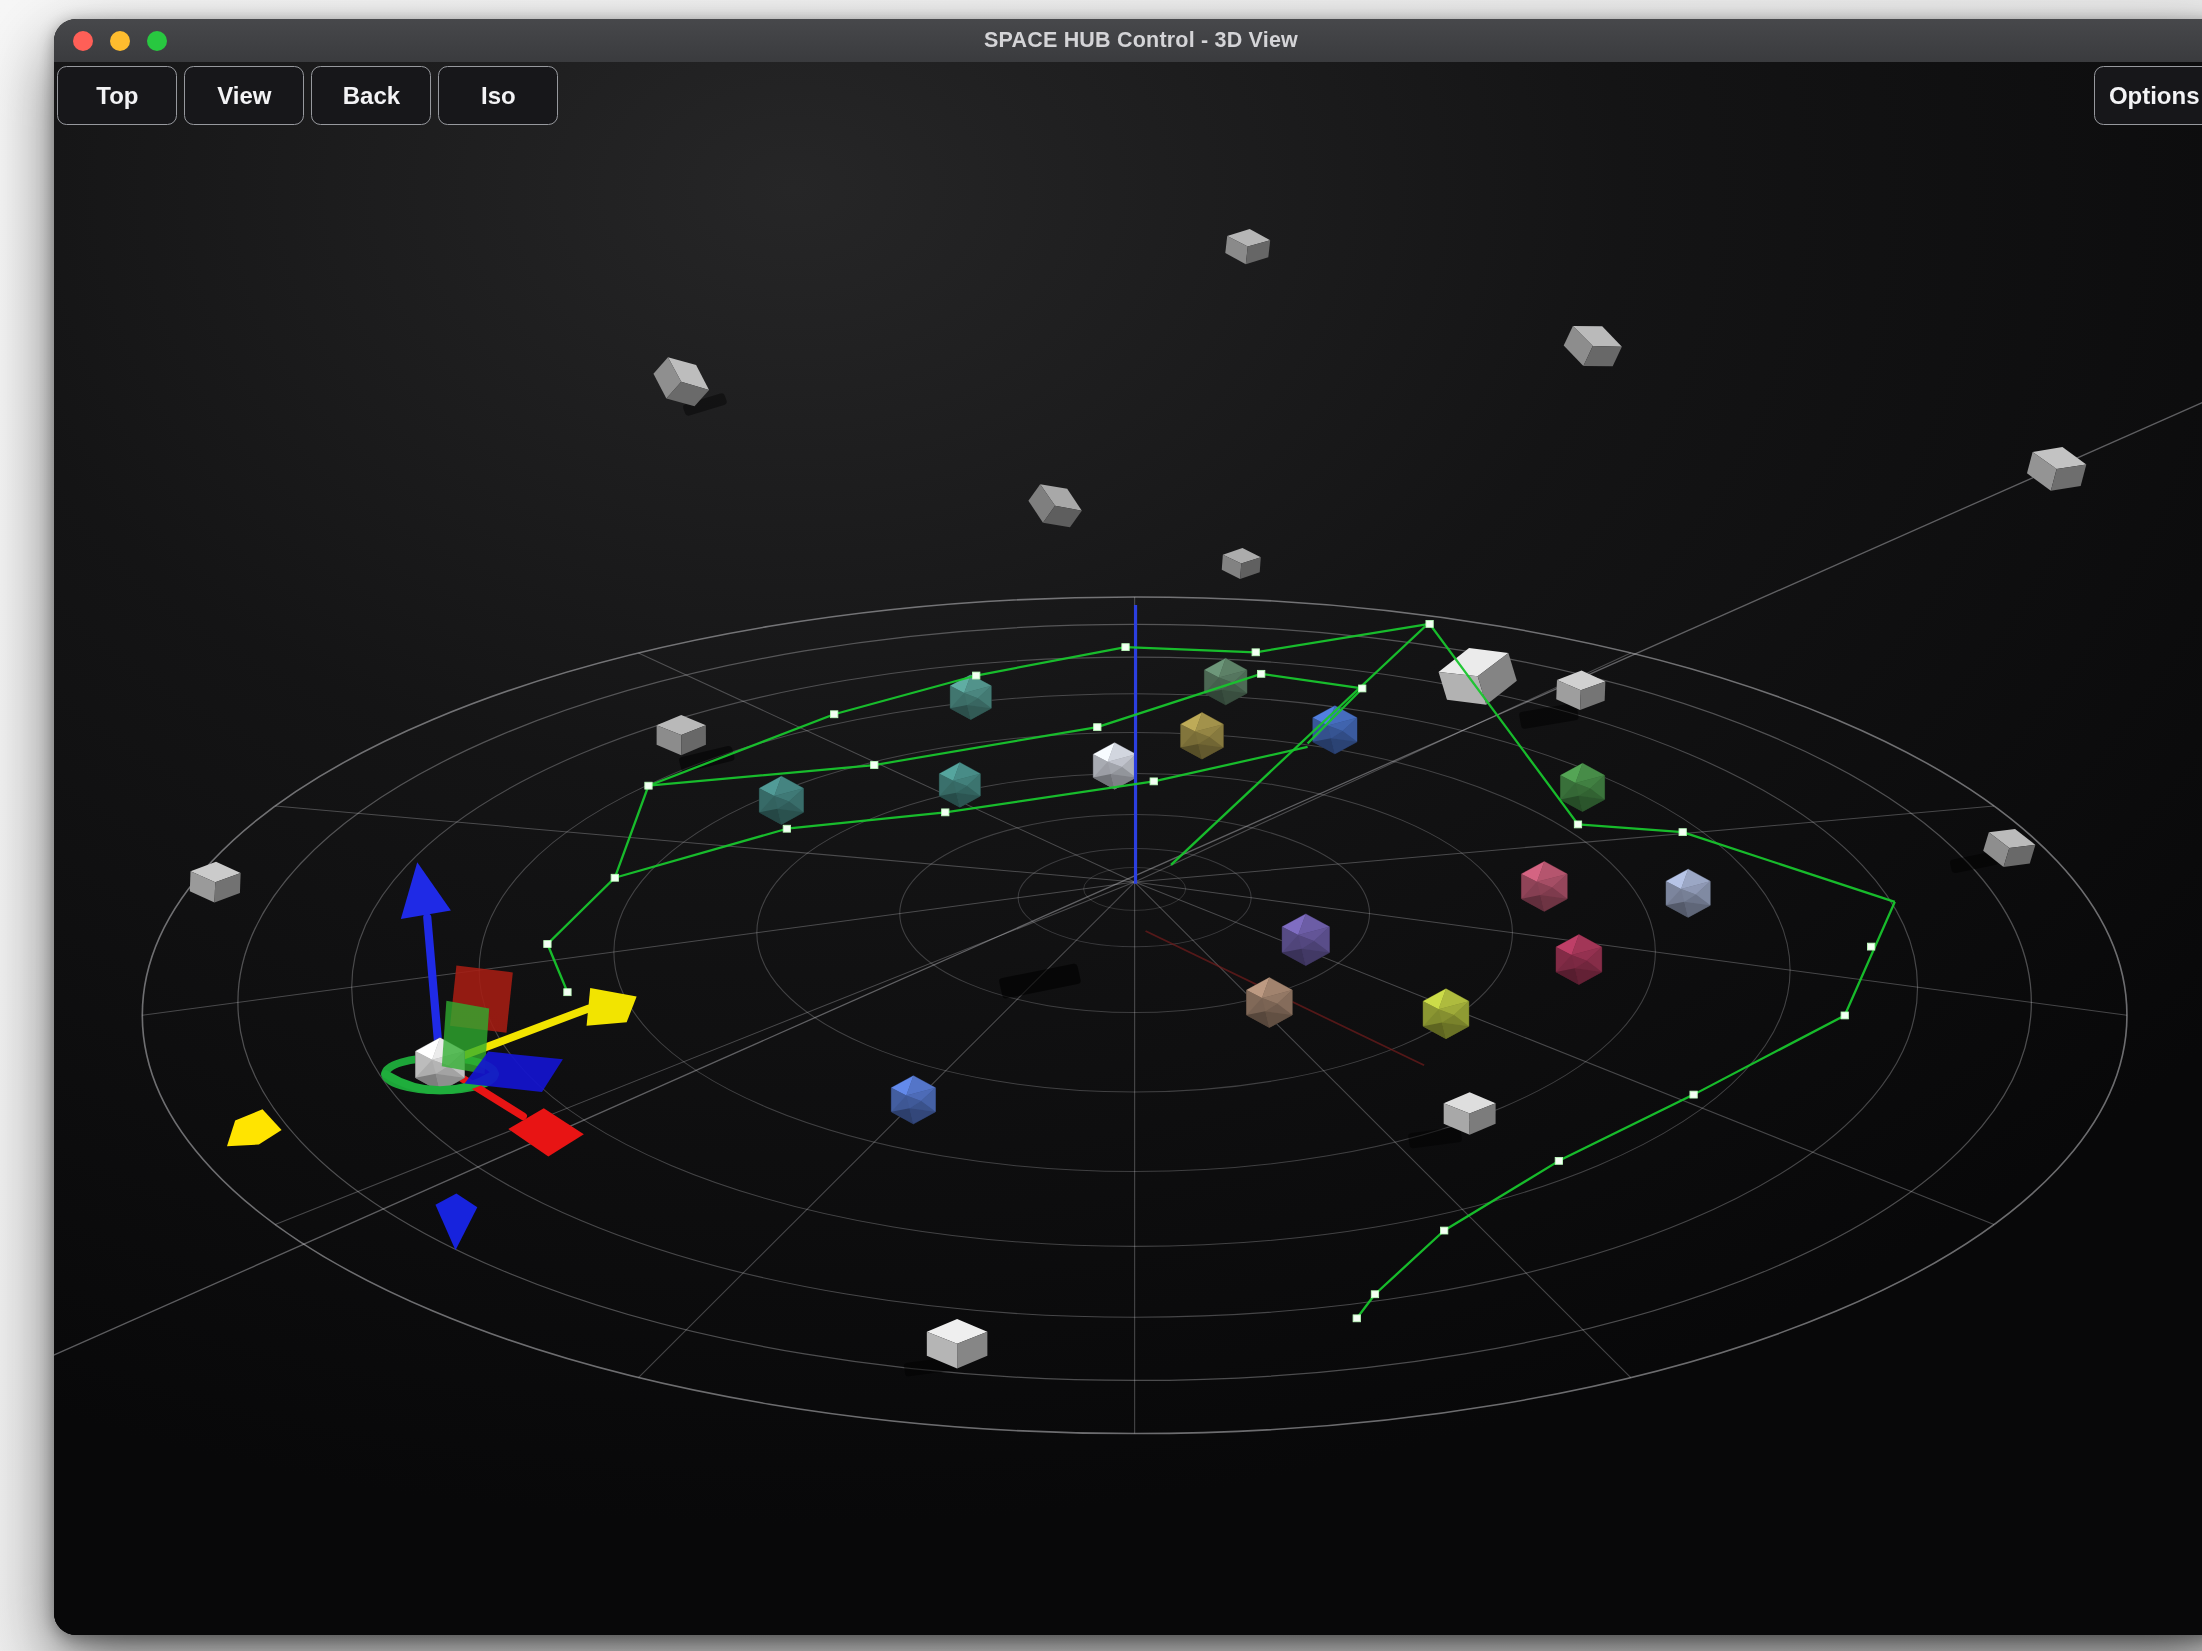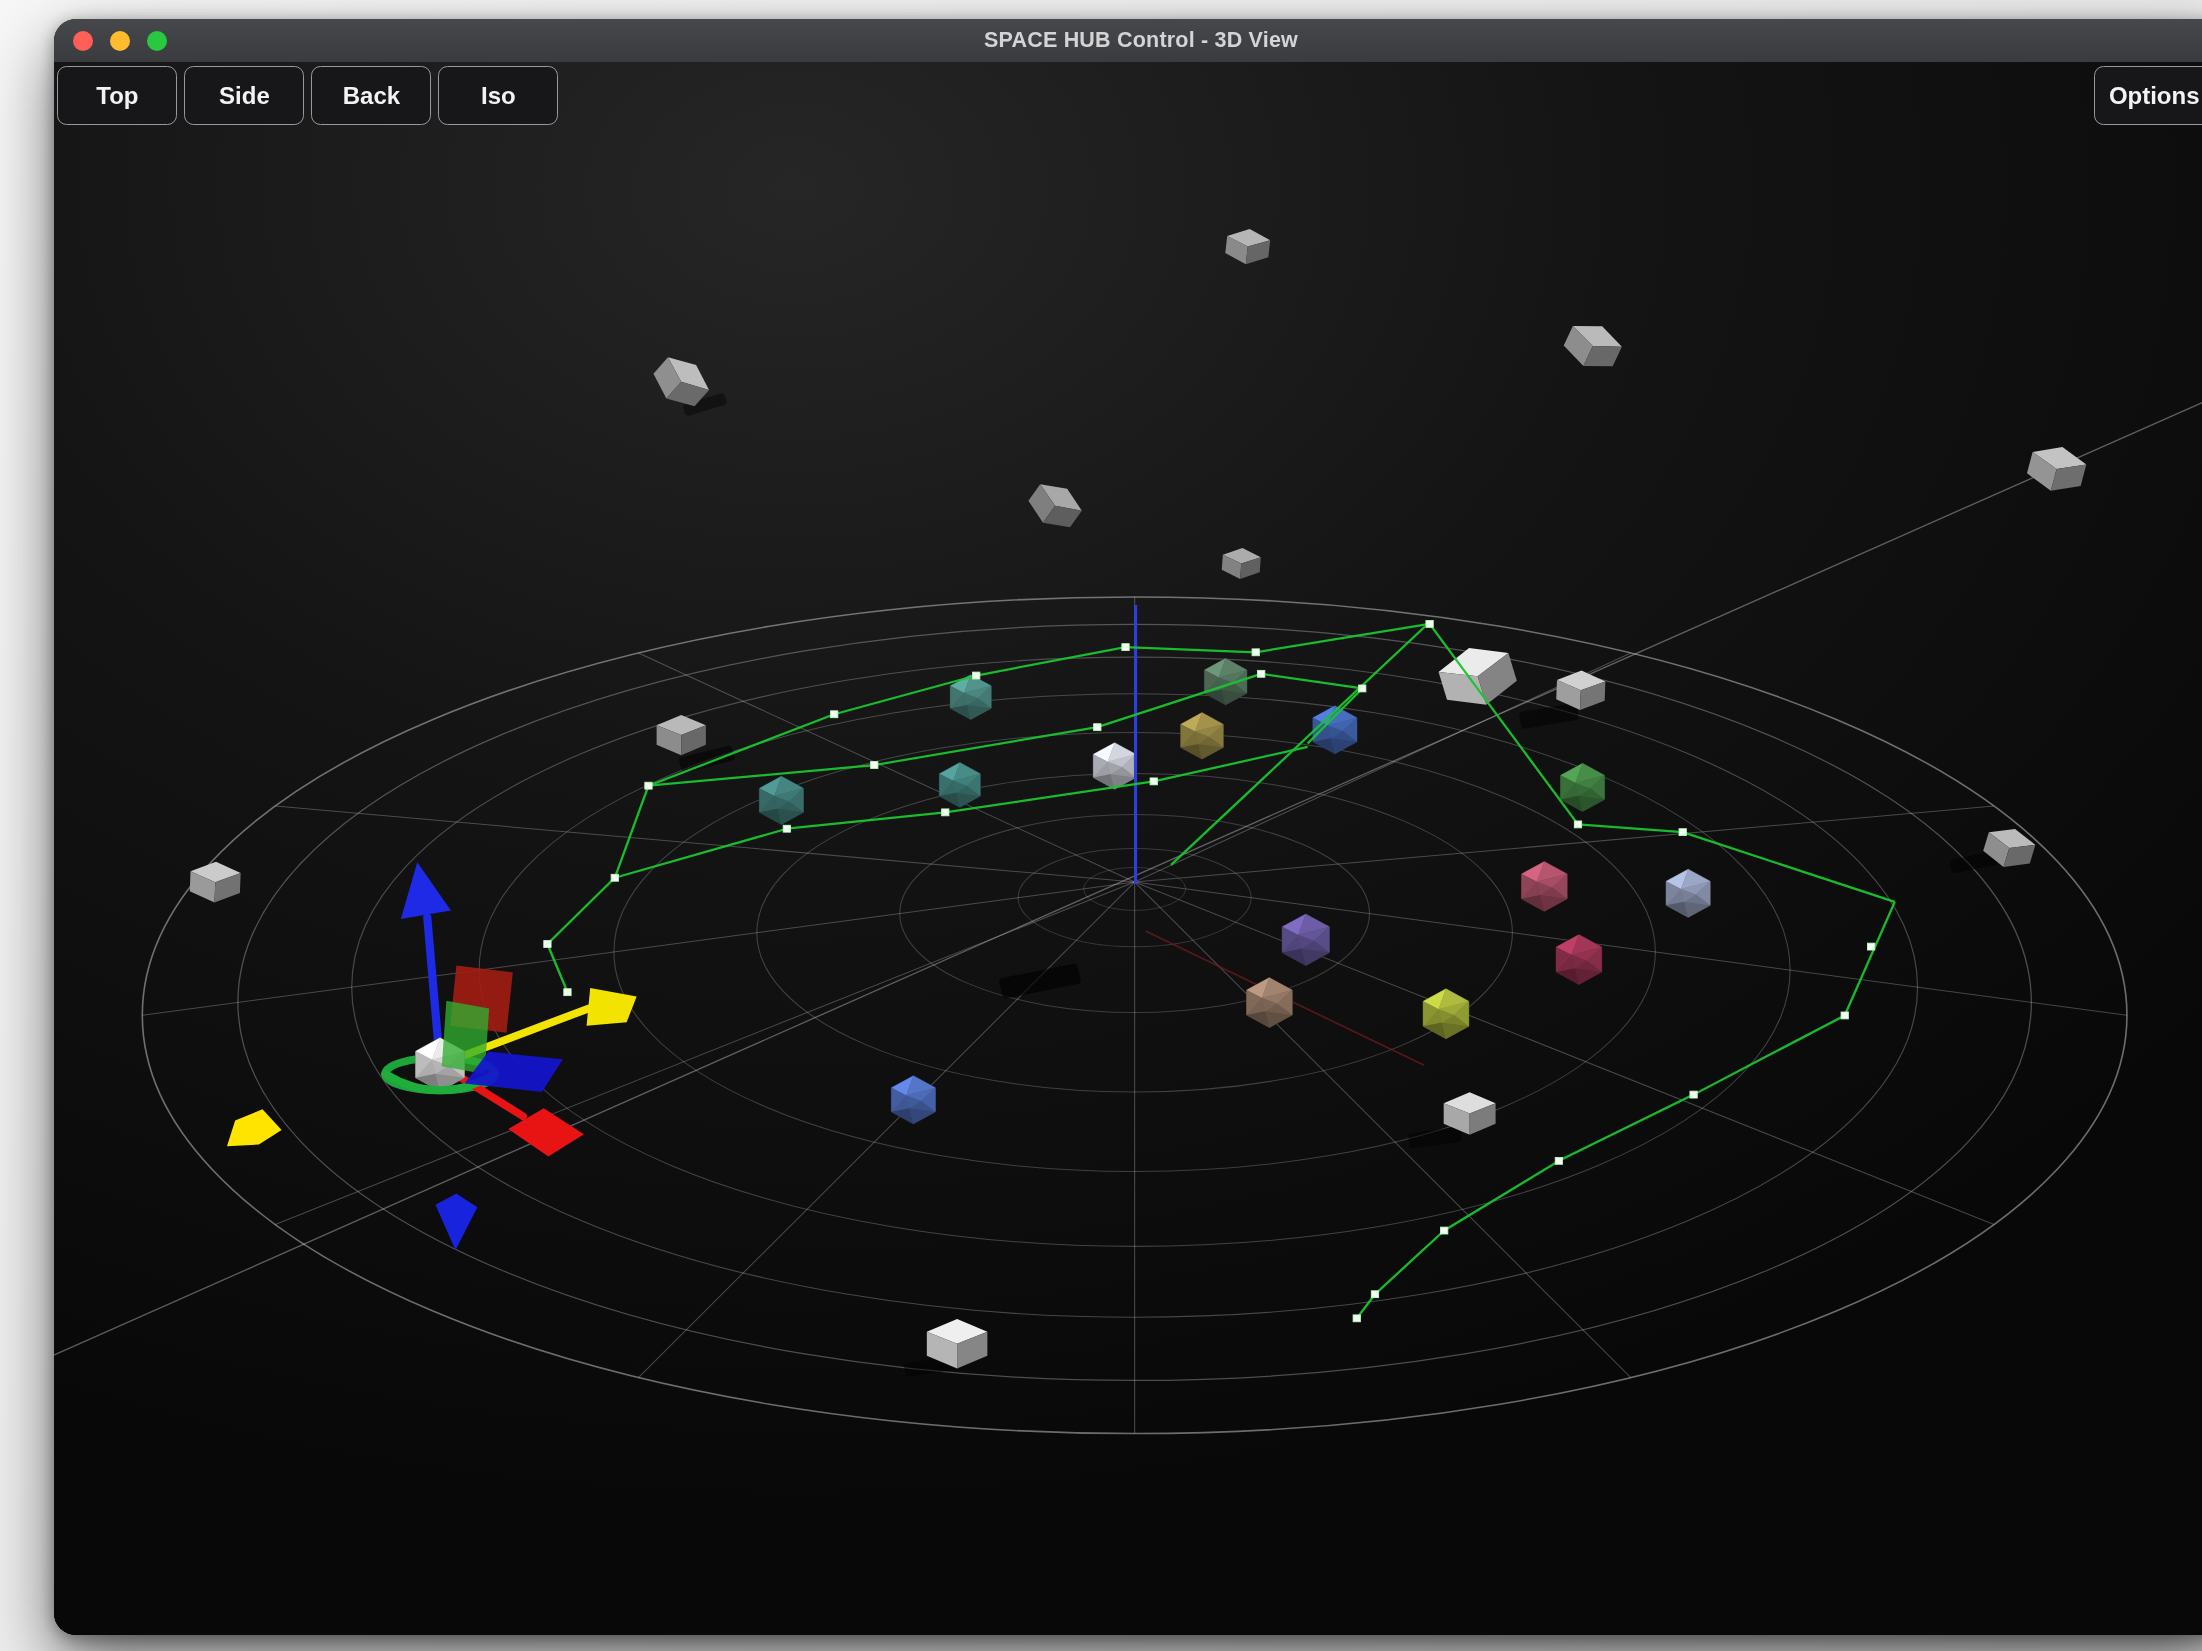--- a/index.html
+++ b/index.html
@@ -411,21 +411,21 @@
           <polygon points="505,1122 567,1130 560,1200 498,1192" fill="#a51d12" fill-opacity="0.88"></polygon>
           <polygon points="494,1163 541,1172 536,1248 489,1239" fill="#2fae2f" fill-opacity="0.78"></polygon>
           <polygon points="540,1222 622,1231 599,1269 514,1259" fill="#1414cf" fill-opacity="0.92"></polygon>
           <polygon points="253,1332 262,1302 292,1289 313,1313 288,1330" fill="#ffe400"></polygon>
           <polygon points="482,1400 505,1387 528,1403 504,1453" fill="#1723dd"></polygon>
         </g>
     </svg>
 
     <div class="toolbar">
       <button class="tbtn">Top</button>
-      <button class="tbtn">Side</button>
+      <button class="tbtn">View</button>
       <button class="tbtn">Back</button>
       <button class="tbtn">Iso</button>
       <div class="tspacer"></div>
       <button class="tbtn">Options</button>
     </div>
   </div>
 </div>
 
 
 </body></html>

